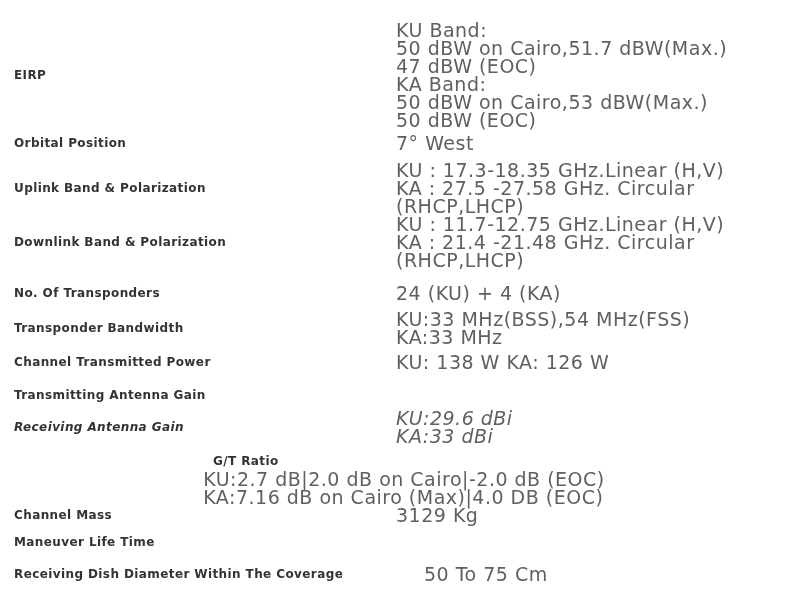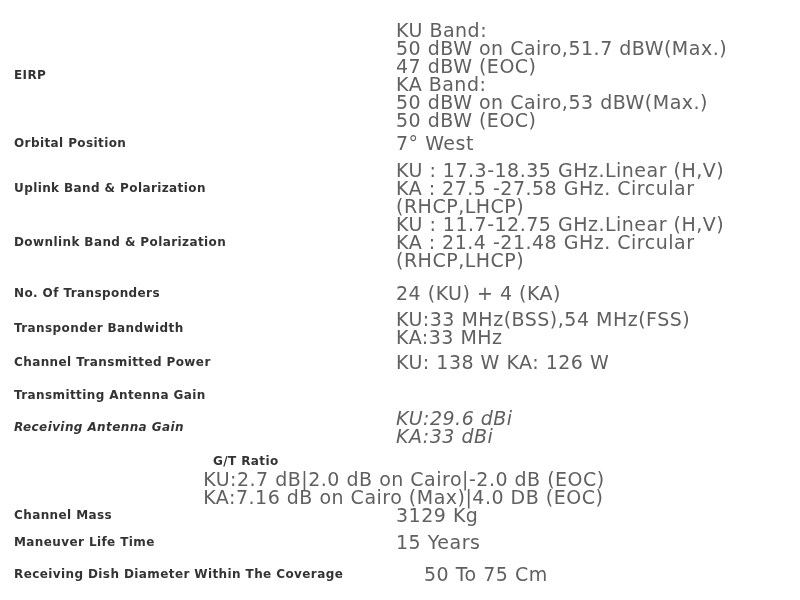--- a/index.html
+++ b/index.html
@@ -147,23 +147,20 @@
 
   <div class="row">
     <div class="label">Channel Mass</div>
     <div class="value">
         <div class="value-line">3129 Kg</div>
       </div>
   </div>
 
   <div class="row">
     <div class="label">Maneuver Life Time</div>
-    <div class="value">
-        <div class="value-line">15 Years</div>
-      </div>
   </div>
 
   <div class="row">
     <div class="label">Receiving Dish Diameter Within The Coverage</div>
     <div class="value">
         <div class="value-line">50 To 75 Cm</div>
       </div>
   </div>
 </div>
 

